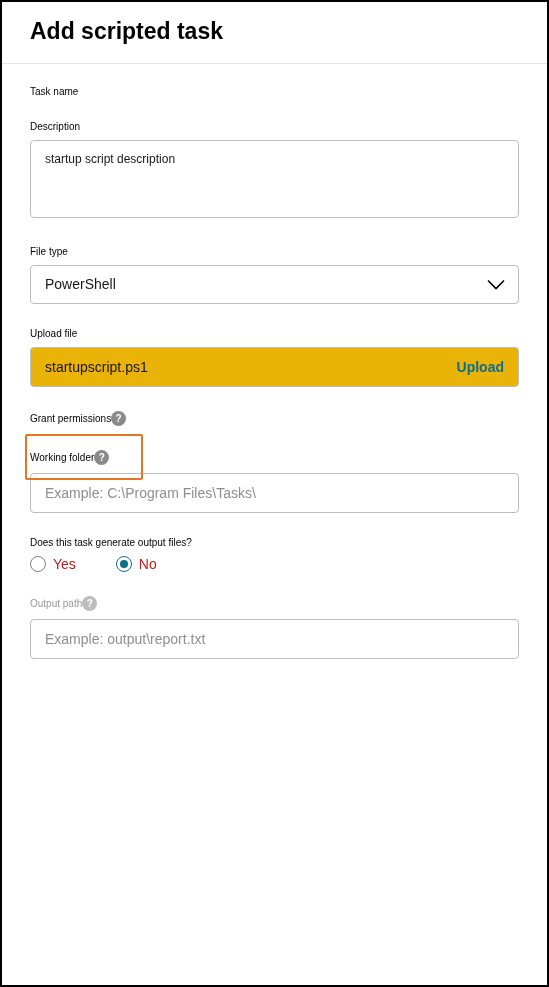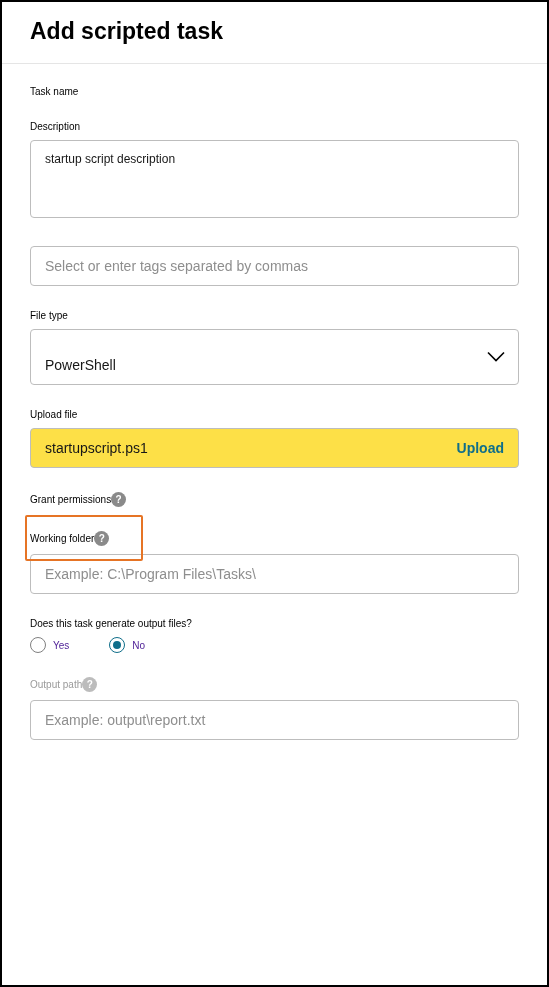--- a/index.html
+++ b/index.html
@@ -94,21 +94,21 @@
     font-family: inherit;
   }
   .select-wrap {
     position: relative;
     width: 100%;
   }
   .select {
     width: 100%;
     border: 1px solid #bdbdbd;
     border-radius: 4px;
-    padding: 27px 40px 11px 14px;
+    padding: 10px 40px 11px 14px;
     font-size: 14px;
     color: #171717;
     background: #fff;
     cursor: pointer;
   }
   .chevron {
     position: absolute;
     right: 14px;
     top: 50%;
     transform: translateY(-50%);
@@ -118,21 +118,21 @@
     display: block;
   }
   .upload-wrap {
     display: flex;
     align-items: center;
     width: 100%;
     border: 1px solid #bdbdbd;
     border-radius: 4px;
     padding: 11px 14px;
     font-size: 14px;
-    background: #fde047;
+    background: #eab308;
   }
   .upload-text {
     flex: 1;
     color: #171717;
   }
   .browse-link {
     color: #0f6e8a;
     font-weight: 600;
     cursor: pointer;
   }
@@ -166,22 +166,22 @@
   .radio-circle.selected {
     border: 1px solid #0f6e8a;
   }
   .radio-dot {
     width: 8px;
     height: 8px;
     border-radius: 50%;
     background: #0f6e8a;
   }
   .radio-label {
-    font-size: 10px;
-    color: #4c1d95;
+    font-size: 14px;
+    color: #b91c1c;
   }
   .grant-wrap {
     position: relative;
   }
 </style>
 </head>
 <body>
 
 <div class="window">
 
@@ -194,21 +194,20 @@
     <div class="field-group">
       <label class="label">Task name</label>
     </div>
 
     <div class="field-group">
       <label class="label">Description</label>
       <textarea class="textarea" style="">startup script description</textarea>
     </div>
 
     <div class="field-group">
-      <input type="text" class="text-input" placeholder="Select or enter tags separated by commas" style="">
     </div>
 
     <div class="field-group">
       <label class="label">File type</label>
       <div class="select-wrap">
         <div class="select">PowerShell</div>
         <span class="chevron">
           <svg width="18" height="11" viewBox="0 0 18 11">
               <path d="M1 1 L9 9 L17 1" stroke="#000" stroke-width="1.6" fill="none"></path>
             </svg>

